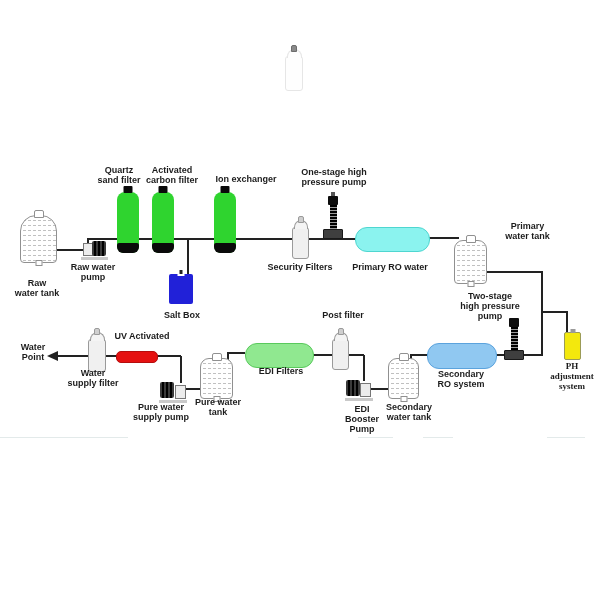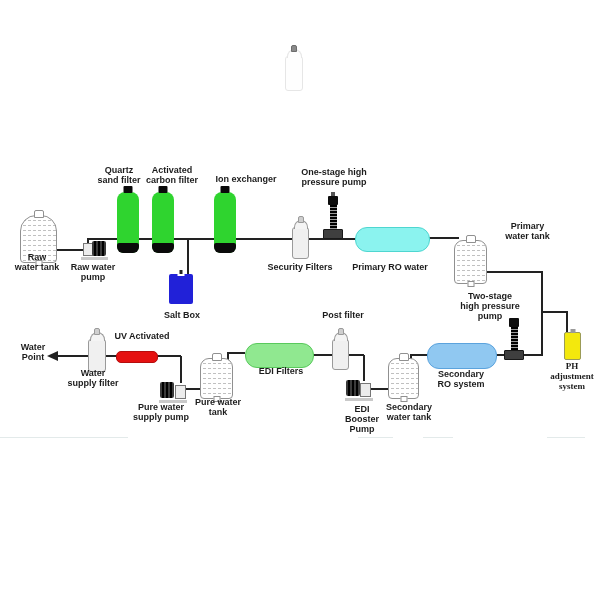--- a/index.html
+++ b/index.html
@@ -153,21 +153,21 @@
   <div class="pumph" style="left:159px;top:381px;width:28px;height:23px;">
     <div class="ph-motor" style="left:1px;top:1px;width:14px;height:16px;"></div>
     <div class="ph-head" style="left:16px;top:4px;width:9px;height:12px;"></div>
     <div class="ph-plate" style="left:0;top:19px;width:28px;height:3px;"></div>
   </div>
 
   <div class="uv" style="left:116px;top:351px;width:40px;height:10px;"></div>
 
   <div class="cart" style="left:88px;top:339px;width:16px;height:31px;"></div>
 
-  <div class="label" style="left:37px;top:252px;">Raw
+  <div class="label" style="left:37px;top:278px;">Raw
 water tank</div>
   <div class="label" style="left:93px;top:262px;">Raw water
 pump</div>
   <div class="label" style="left:119px;top:165px;">Quartz
 sand filter</div>
   <div class="label" style="left:172px;top:165px;">Activated
 carbon filter</div>
   <div class="label" style="left:182px;top:310px;">Salt Box</div>
   <div class="label" style="left:246px;top:174px;">Ion exchanger</div>
   <div class="label" style="left:300px;top:262px;">Security Filters</div>

